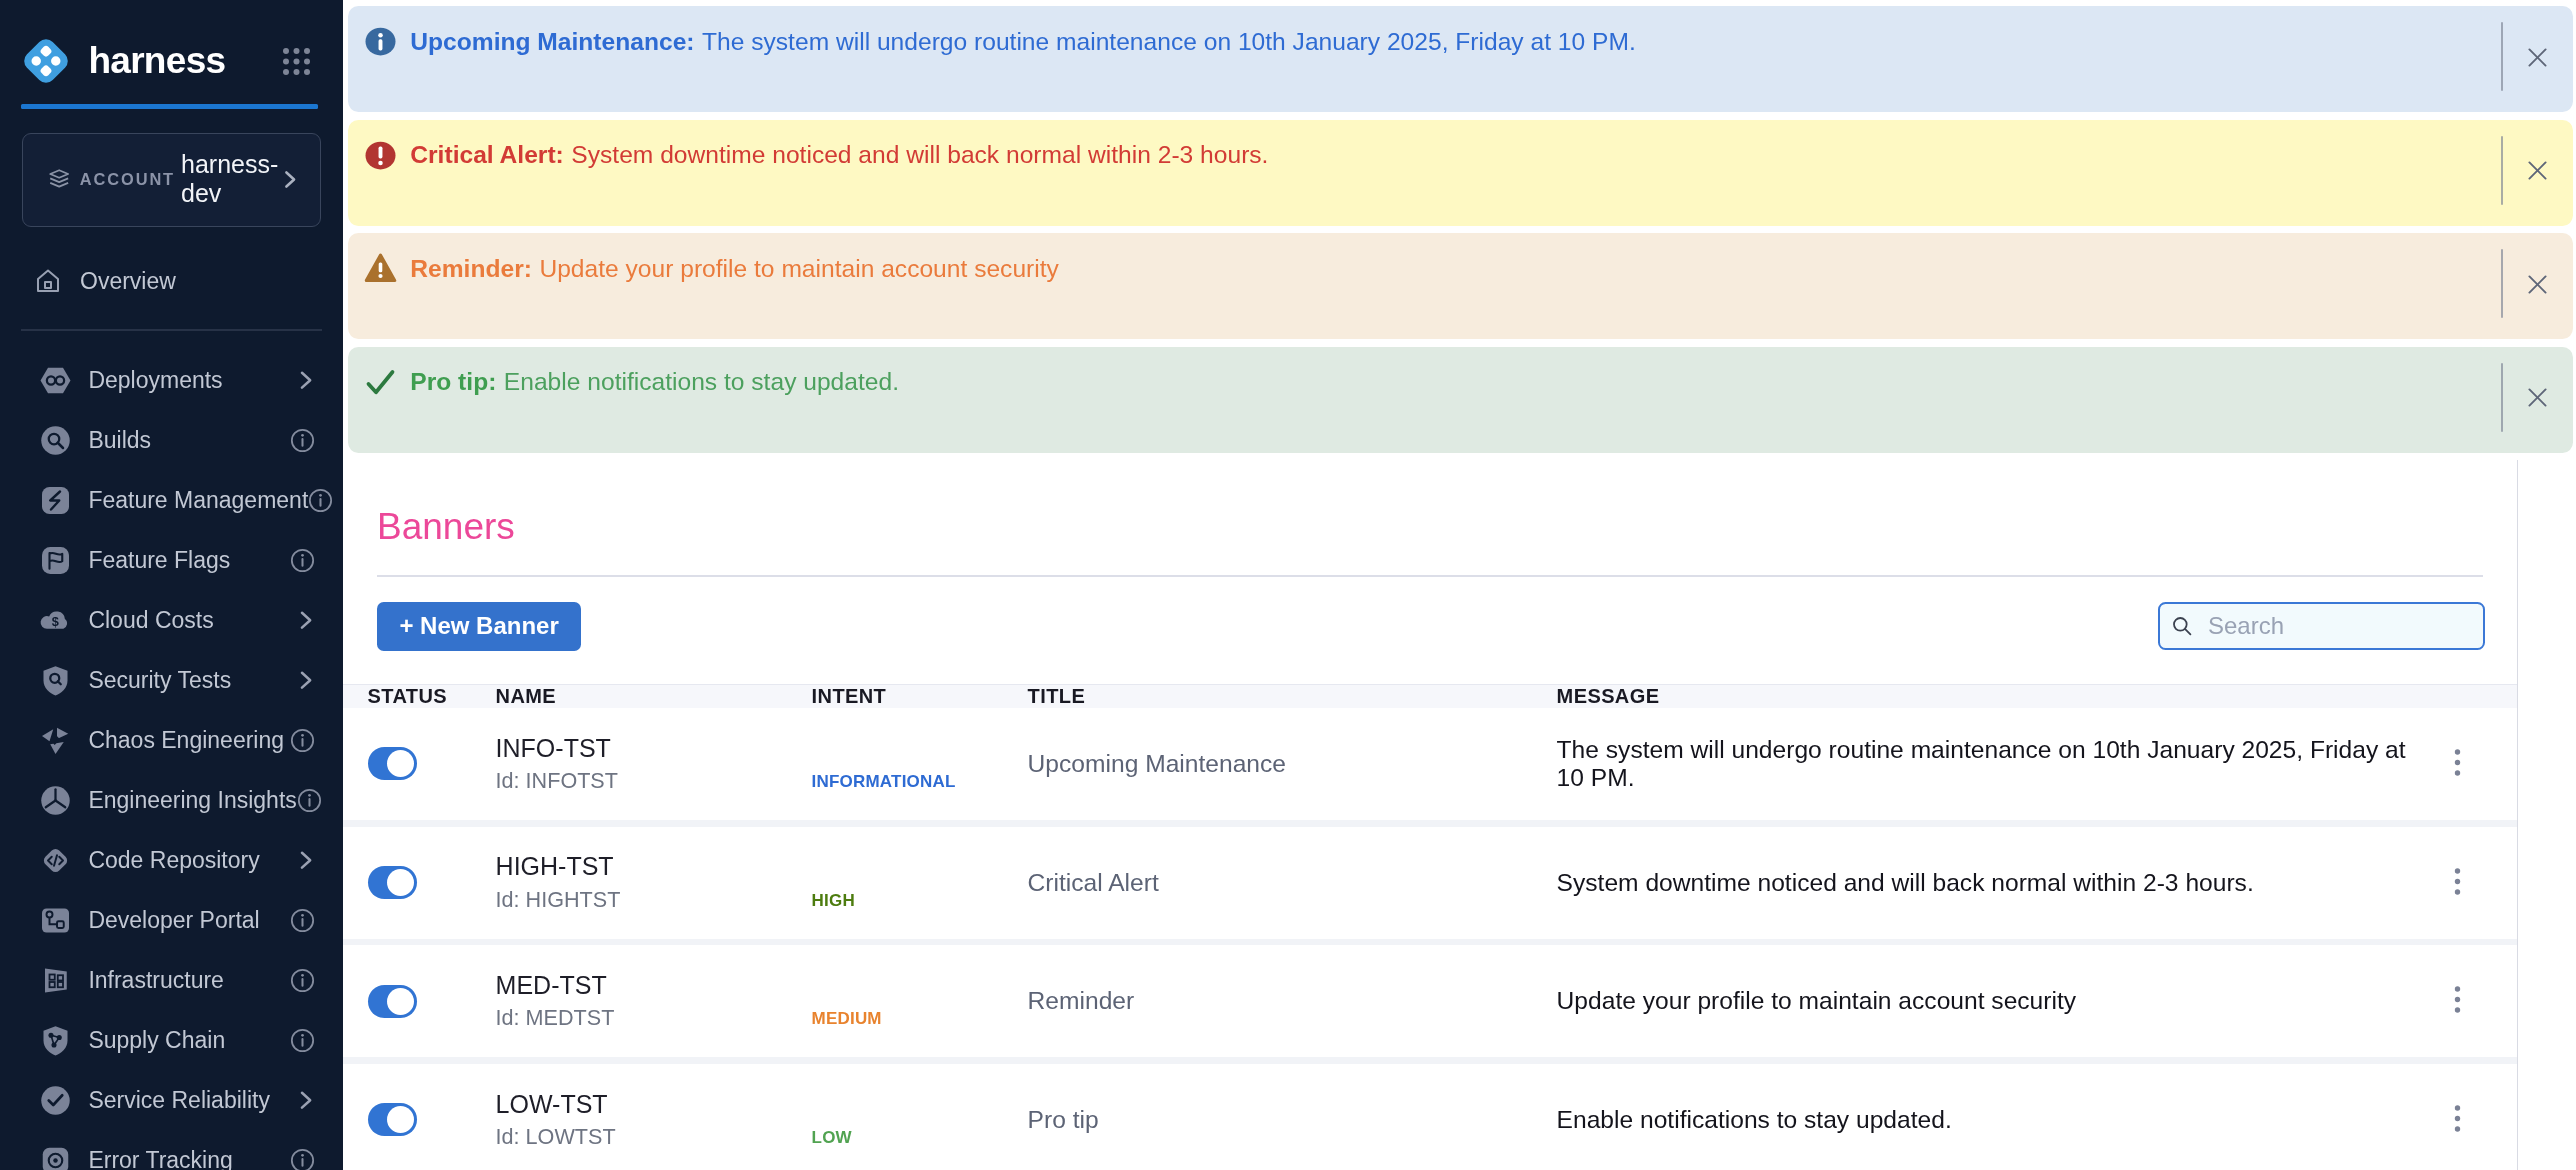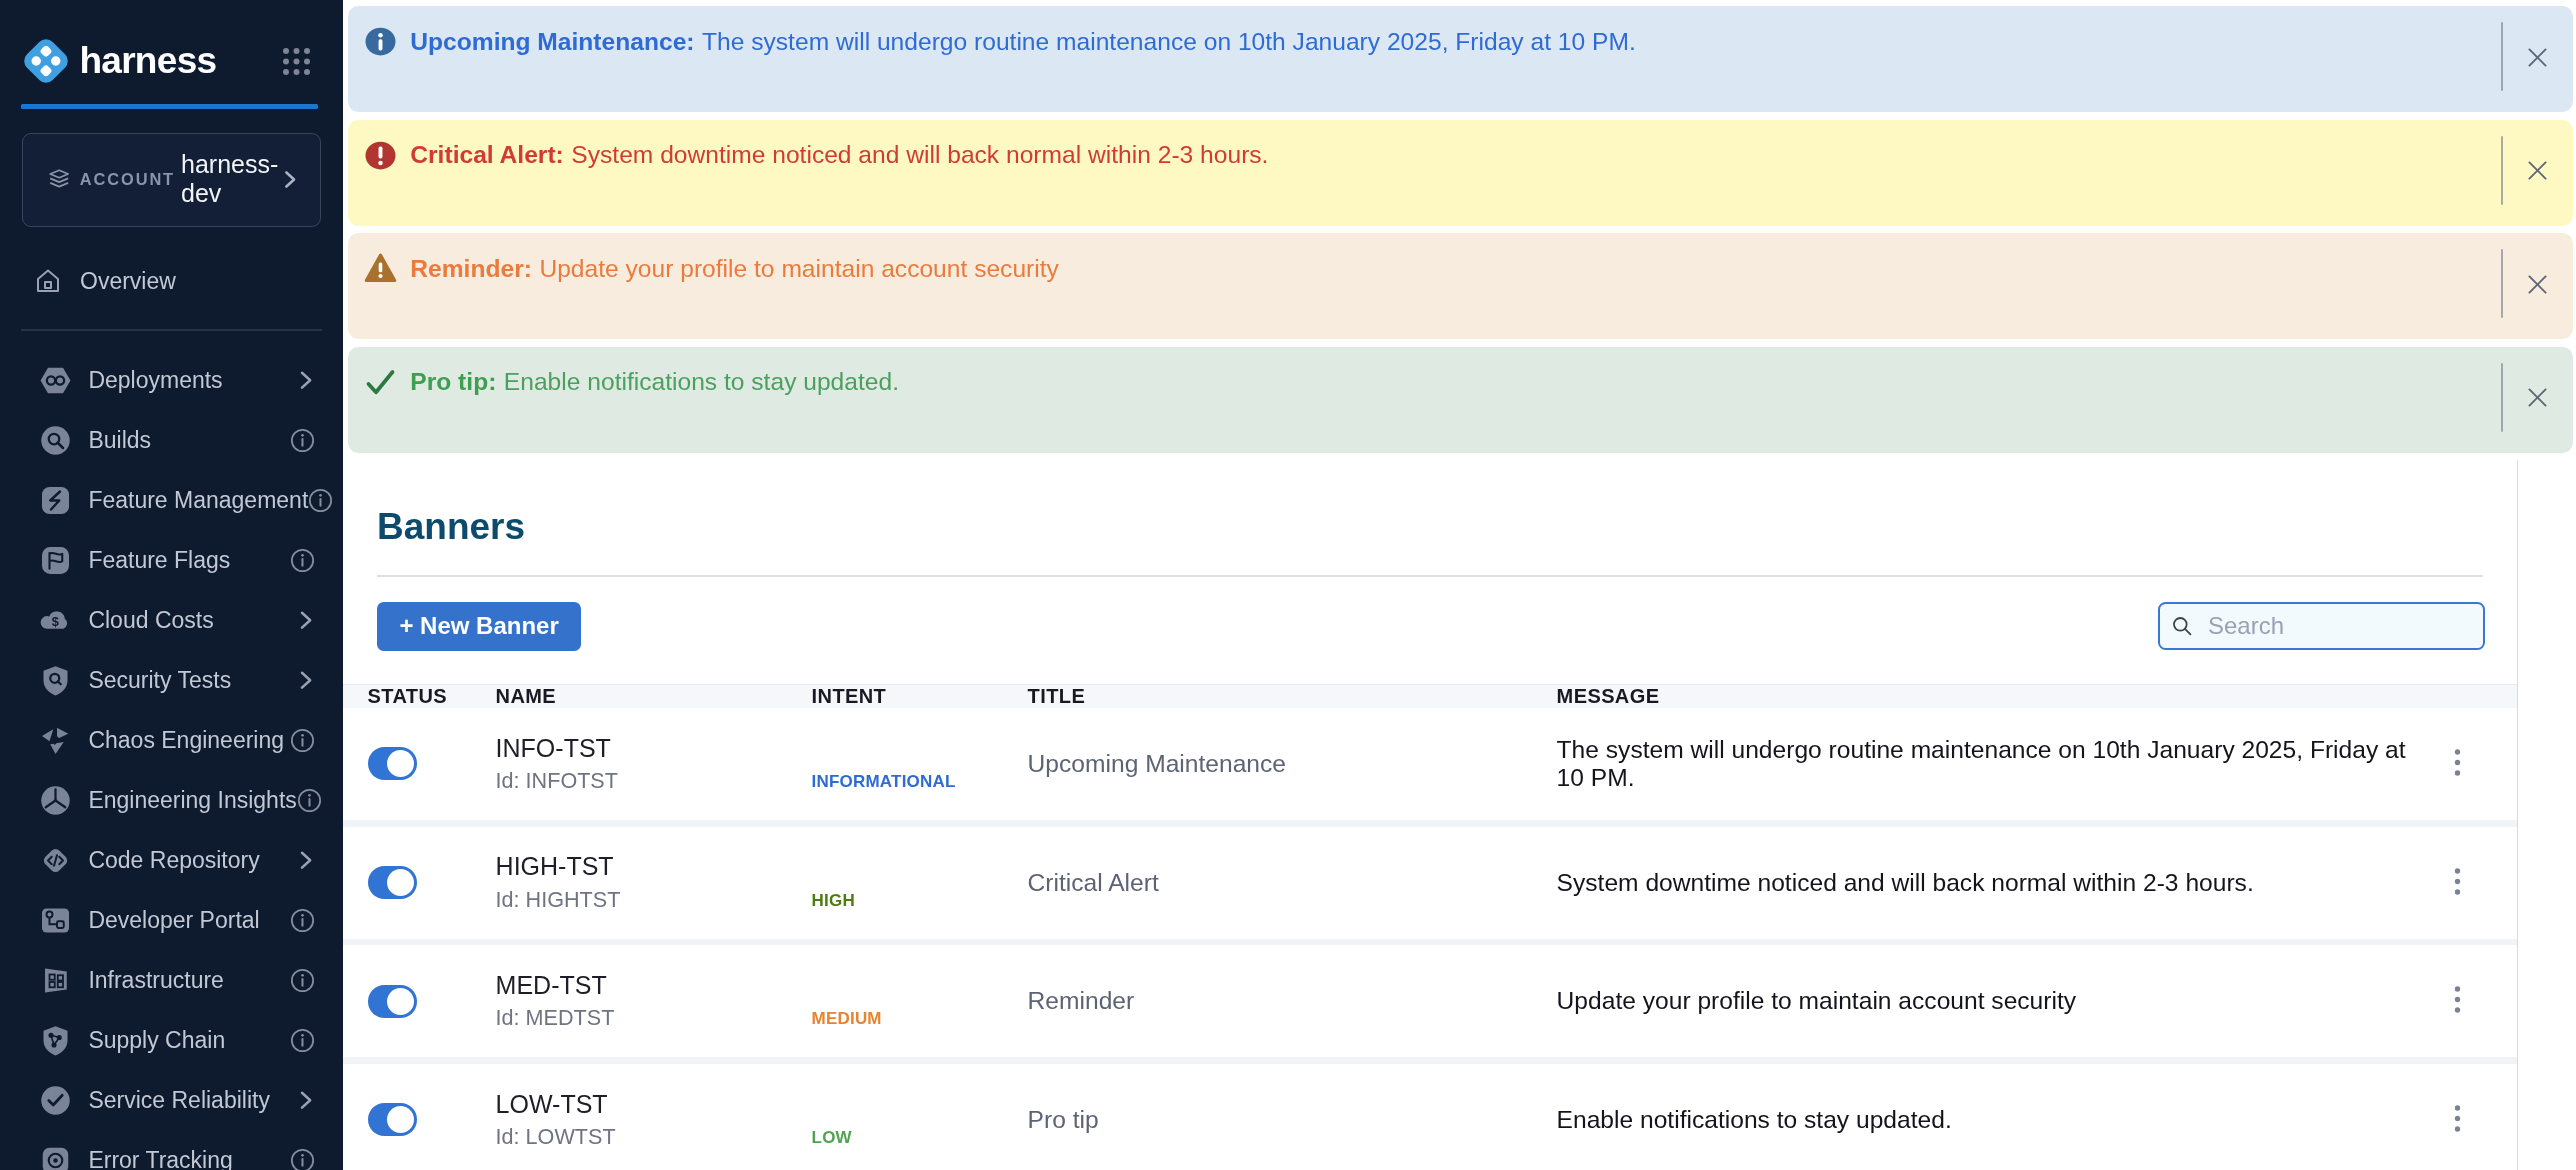--- a/index.html
+++ b/index.html
@@ -4,21 +4,21 @@
 <style>
   * { margin:0; padding:0; box-sizing:border-box; }
   html,body { width:2576px; height:1170px; overflow:hidden; background:#fff;
     font-family:"Liberation Sans", sans-serif; }
   body { display:flex; }
 
   
   .sidebar { width:343px; min-width:343px; height:100%; background:#0e1a2e; position:relative; }
   .logo-row { display:flex; align-items:center; padding:37px 30px 0 22.4px; }
   .logo-mark { width:48px; height:48px; flex:0 0 auto; }
-  .logo-text { color:#fff; font-size:37px; font-weight:700; letter-spacing:-0.7px; margin-left:9px; }
+  .logo-text { color:#fff; font-size:37px; font-weight:700; letter-spacing:-0.7px; margin-left:18px; }
   .grid-icon { margin-left:auto; width:33px; height:33px; }
   .logo-underline { height:4.5px; background:#1b76d0; margin:19.4px 24.6px 0 21px; border-radius:1.5px; }
 
   .account-card { margin:24px 21.6px 0 22.4px; border:1.5px solid #3a4burn; border:1.5px solid #39455c;
     border-radius:9px; background:#131f36; padding:16.4px 21px 18px 25px;
     display:flex; align-items:center; position:relative; }
   .account-main { display:flex; flex-direction:row; gap:6px; }
   .account-label-row { display:flex; align-items:center; gap:9px; }
   .account-label { color:#8b93a8; font-size:16.4px; font-weight:700; letter-spacing:1.9px; }
   .account-name { color:#f2f4f8; font-size:25px; font-weight:500; }
@@ -52,21 +52,21 @@
   .banner-vline { position:absolute; right:70px; top:16.4px; bottom:21px; width:2.2px; background:#7b8294; opacity:.65; border-radius:1.5px; }
   .banner-close { position:absolute; right:18px; top:33px; width:36px; height:36px; border:none; background:transparent;
     cursor:pointer; display:flex; align-items:center; justify-content:center; }
 
   
   .content { flex:1; margin-right:58px; border-right:1.5px solid #d9dbe4; display:flex; flex-direction:column; overflow:hidden; }
   .crumb-block { padding:30px 34px 0 34px; }
   .breadcrumb { display:flex; align-items:center; gap:12px; font-size:21.6px; }
   .breadcrumb a { color:#3f71d8; text-decoration:none; cursor:pointer; }
   .crumb-sep { color:#8a90a0; font-size:22.4px; }
-  .page-title { margin-top:16.4px; font-size:37px; font-weight:700; color:#0c4a6e; }
+  .page-title { margin-top:16.4px; font-size:37px; font-weight:400; color:#ec4899; }
   .title-divider { height:1.5px; background:#dcdee8; margin-top:27px; }
 
   .toolbar { display:flex; align-items:flex-start; justify-content:space-between; padding:25px 32px 0 34px; }
   .new-banner-btn { height:49px; background:#3472cc; color:#fff; border:none; border-radius:6.7px;
     font-size:24px; font-weight:700; padding:0 22.4px; cursor:pointer; font-family:inherit; }
   .search-wrap { position:relative; width:327px; }
   .search-input { width:100%; height:48px; border:2.2px solid #3b78d6; border-radius:7.5px; background:#f2fafd;
     font-size:24px; color:#2b2f3a; padding:0 15px 0 48px; outline:none; font-family:inherit; }
   .search-input::placeholder { color:#99a2b4; }
   .search-icon { position:absolute; left:13.4px; top:12.7px; }

